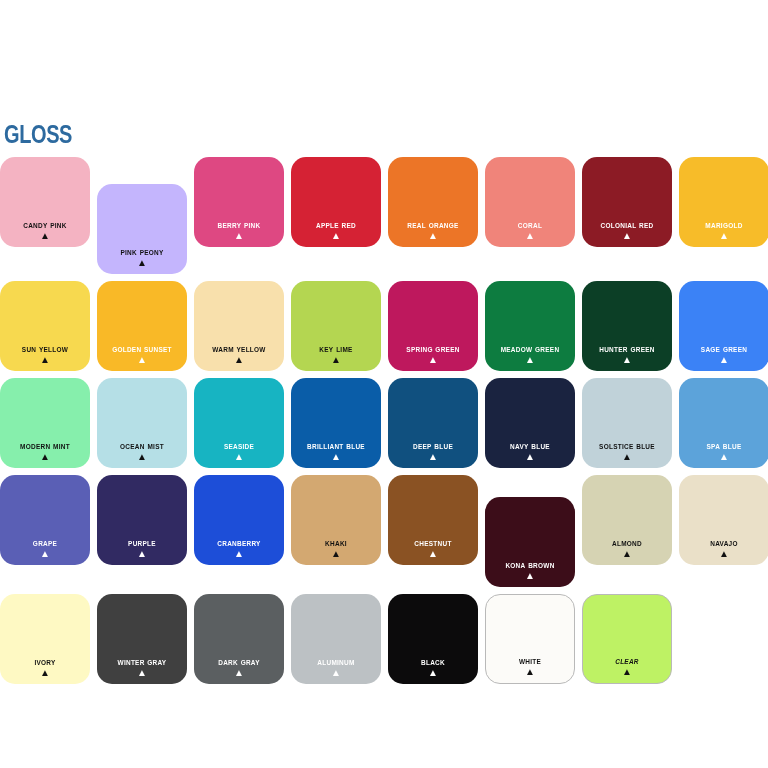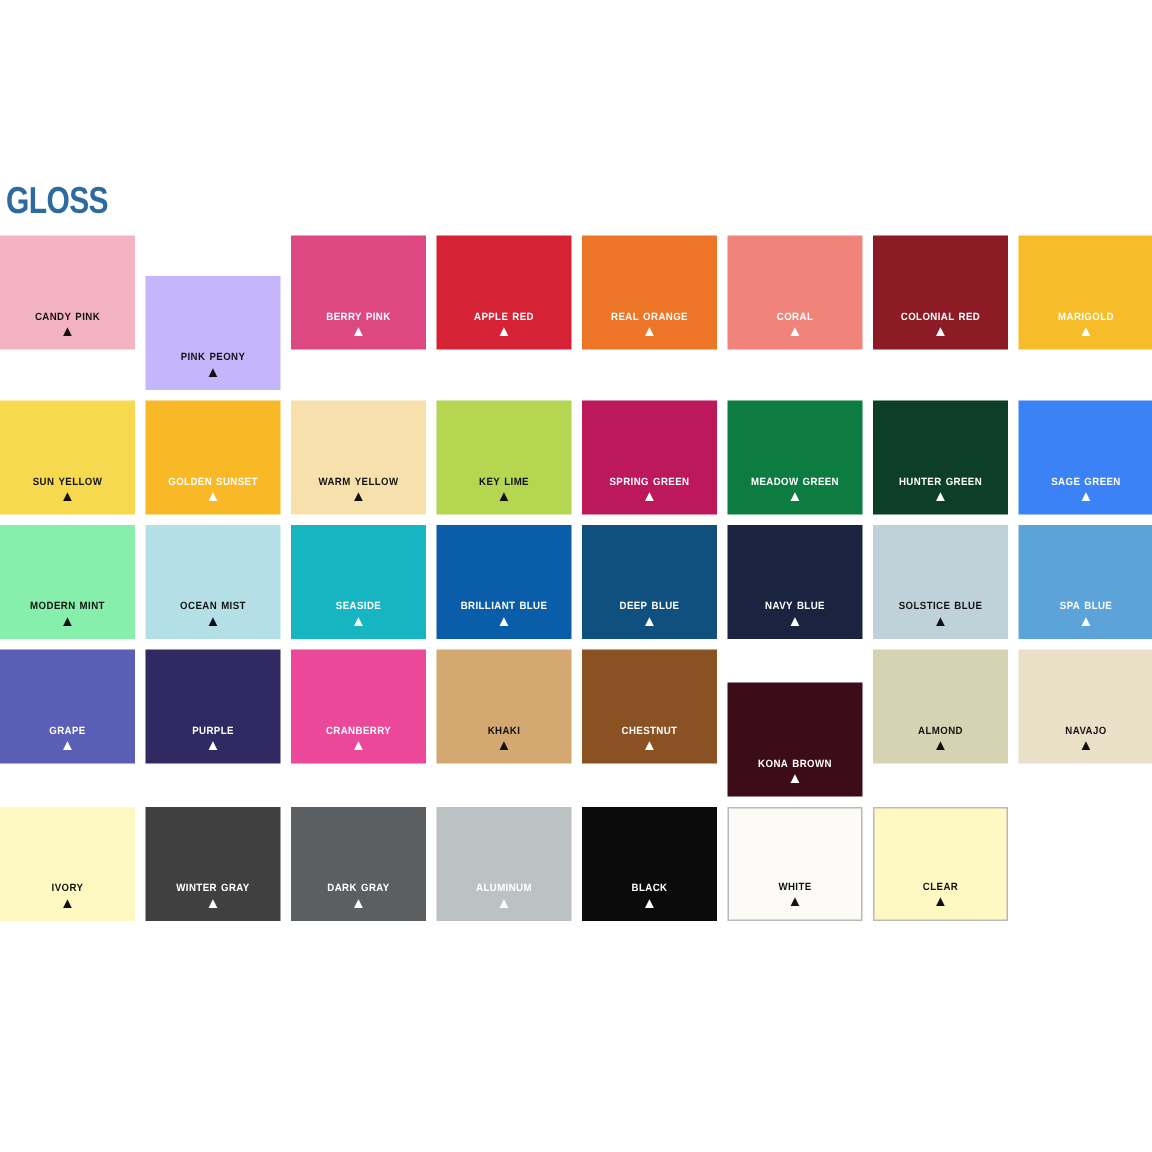--- a/index.html
+++ b/index.html
@@ -45,24 +45,25 @@
 
   .swatch-row {
     display: flex;
     gap: 7px;
     margin-bottom: 7px;
   }
 
   .swatch {
     position: relative;
     width: 90px;
-    height: 76px;
+    height: 90px;
     box-sizing: border-box;
     flex: 0 0 90px;
     overflow: hidden;
+    border-radius: 15px;
   }
 
   .swatch.empty {
     background: transparent;
   }
 
   .swatch.bordered {
     border: 1px solid #b9b9b9;
   }
 
@@ -205,21 +206,21 @@
       </div>
       <div class="swatch-row">
         <div class="swatch" style="background: rgb(90, 95, 181);">
           <div class="swatch-label" style="color: rgb(255, 255, 255);">Grape</div>
           <div class="swatch-marker" style="color: rgb(255, 255, 255);">▲</div>
         </div>
         <div class="swatch" style="background: rgb(49, 42, 98);">
           <div class="swatch-label" style="color: rgb(255, 255, 255);">Purple</div>
           <div class="swatch-marker" style="color: rgb(255, 255, 255);">▲</div>
         </div>
-        <div class="swatch" style="background: #ec4899;">
+        <div class="swatch" style="background: #1d4ed8;">
           <div class="swatch-label" style="color: rgb(255, 255, 255);">Cranberry</div>
           <div class="swatch-marker" style="color: rgb(255, 255, 255);">▲</div>
         </div>
         <div class="swatch" style="background: rgb(211, 168, 113);">
           <div class="swatch-label" style="color: rgb(17, 17, 17);">Khaki</div>
           <div class="swatch-marker" style="color: rgb(17, 17, 17);">▲</div>
         </div>
         <div class="swatch" style="background: rgb(138, 82, 35);">
           <div class="swatch-label" style="color: rgb(255, 255, 255);">Chestnut</div>
           <div class="swatch-marker" style="color: rgb(255, 255, 255);">▲</div>
@@ -255,21 +256,21 @@
           <div class="swatch-marker" style="color: rgb(255, 255, 255);">▲</div>
         </div>
         <div class="swatch" style="background: rgb(12, 11, 12);">
           <div class="swatch-label" style="color: rgb(255, 255, 255);">Black</div>
           <div class="swatch-marker" style="color: rgb(255, 255, 255);">▲</div>
         </div>
         <div class="swatch bordered" style="background: rgb(252, 251, 248);">
           <div class="swatch-label" style="color: rgb(17, 17, 17);">White</div>
           <div class="swatch-marker" style="color: rgb(17, 17, 17);">▲</div>
         </div>
-        <div class="swatch bordered" style="background: #fef9c3;">
+        <div class="swatch bordered" style="background: #bef264; font-style: italic;">
           <div class="swatch-label" style="color: rgb(17, 17, 17);">Clear</div>
           <div class="swatch-marker" style="color: rgb(17, 17, 17);">▲</div>
         </div>
         <div class="swatch empty"></div>
       </div>
     </div>
 
 </div>
 
 </body></html>

